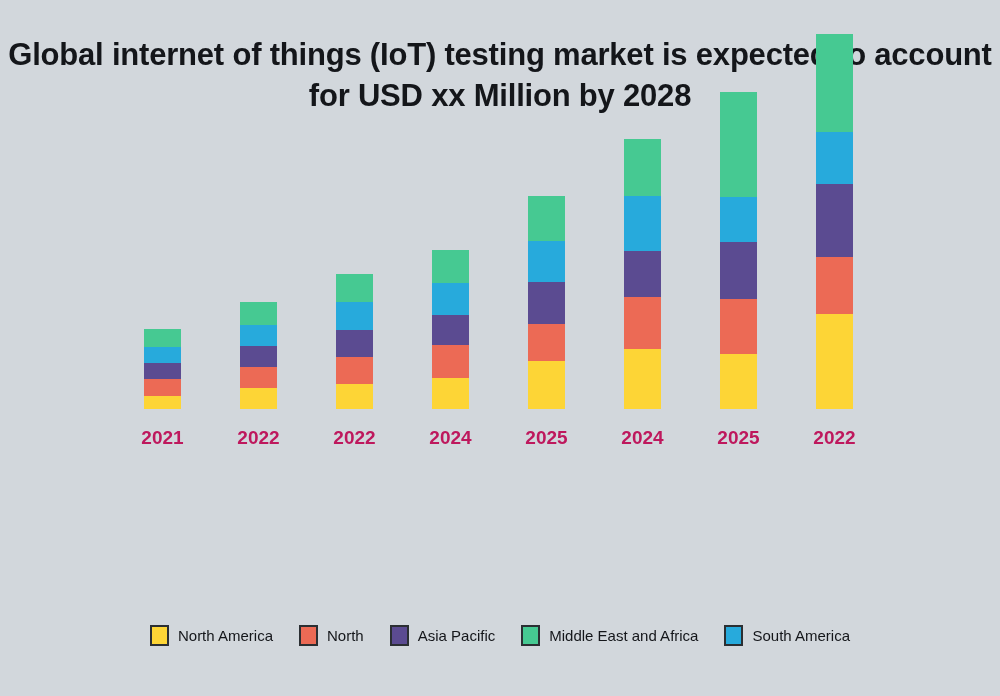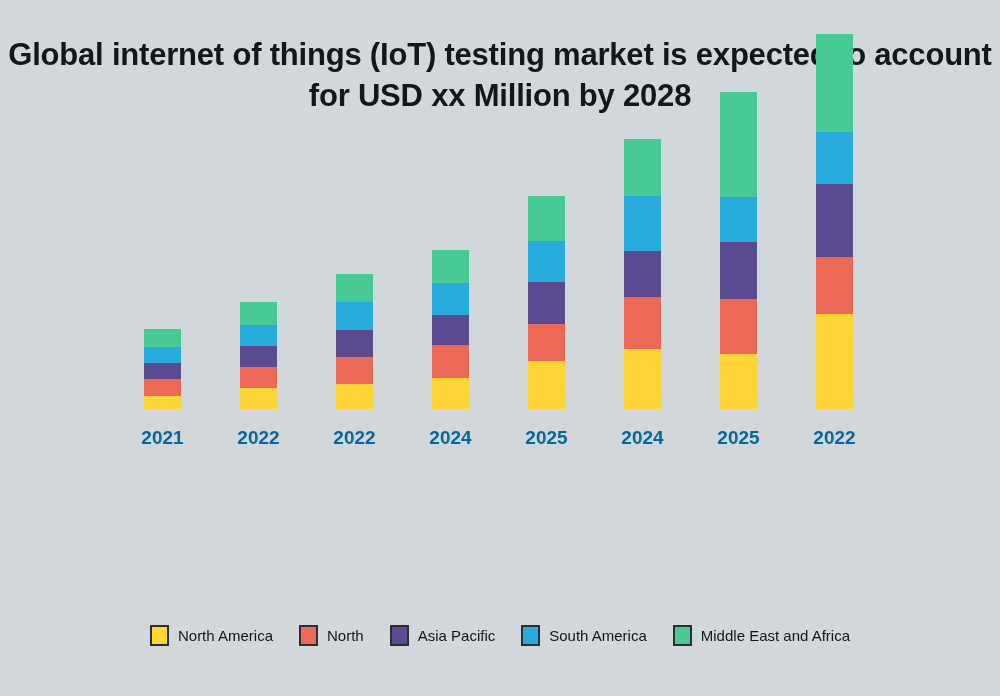--- a/index.html
+++ b/index.html
@@ -58,21 +58,21 @@
     display: block;
   }
   .bar-label {
     position: absolute;
     top: 18px;
     left: -30px;
     width: 97px;
     text-align: center;
     font-size: 19px;
     font-weight: bold;
-    color: #0369a1;
+    color: #be185d;
   }
   
   #legend {
     position: absolute;
     left: 0;
     top: 625px;
     width: 1000px;
     display: flex;
     justify-content: center;
     align-items: center;
@@ -193,22 +193,22 @@
       </div>
       <div class="legend-item">
         <span class="legend-swatch" style="background: rgb(236, 106, 85); border-color: rgb(43, 47, 51);"></span>
         <span class="legend-label">North</span>
       </div>
       <div class="legend-item">
         <span class="legend-swatch" style="background: rgb(91, 75, 145); border-color: rgb(43, 47, 51);"></span>
         <span class="legend-label">Asia Pacific</span>
       </div>
       <div class="legend-item">
+        <span class="legend-swatch" style="background: rgb(70, 201, 146); border-color: rgb(43, 47, 51);"></span>
+        <span class="legend-label">Middle East and Africa</span>
+      </div>
+      <div class="legend-item">
         <span class="legend-swatch" style="background: rgb(39, 170, 220); border-color: rgb(43, 47, 51);"></span>
         <span class="legend-label">South America</span>
       </div>
-      <div class="legend-item">
-        <span class="legend-swatch" style="background: rgb(70, 201, 146); border-color: rgb(43, 47, 51);"></span>
-        <span class="legend-label">Middle East and Africa</span>
-      </div>
     </div>
 
 </div>
 
 </body></html>

